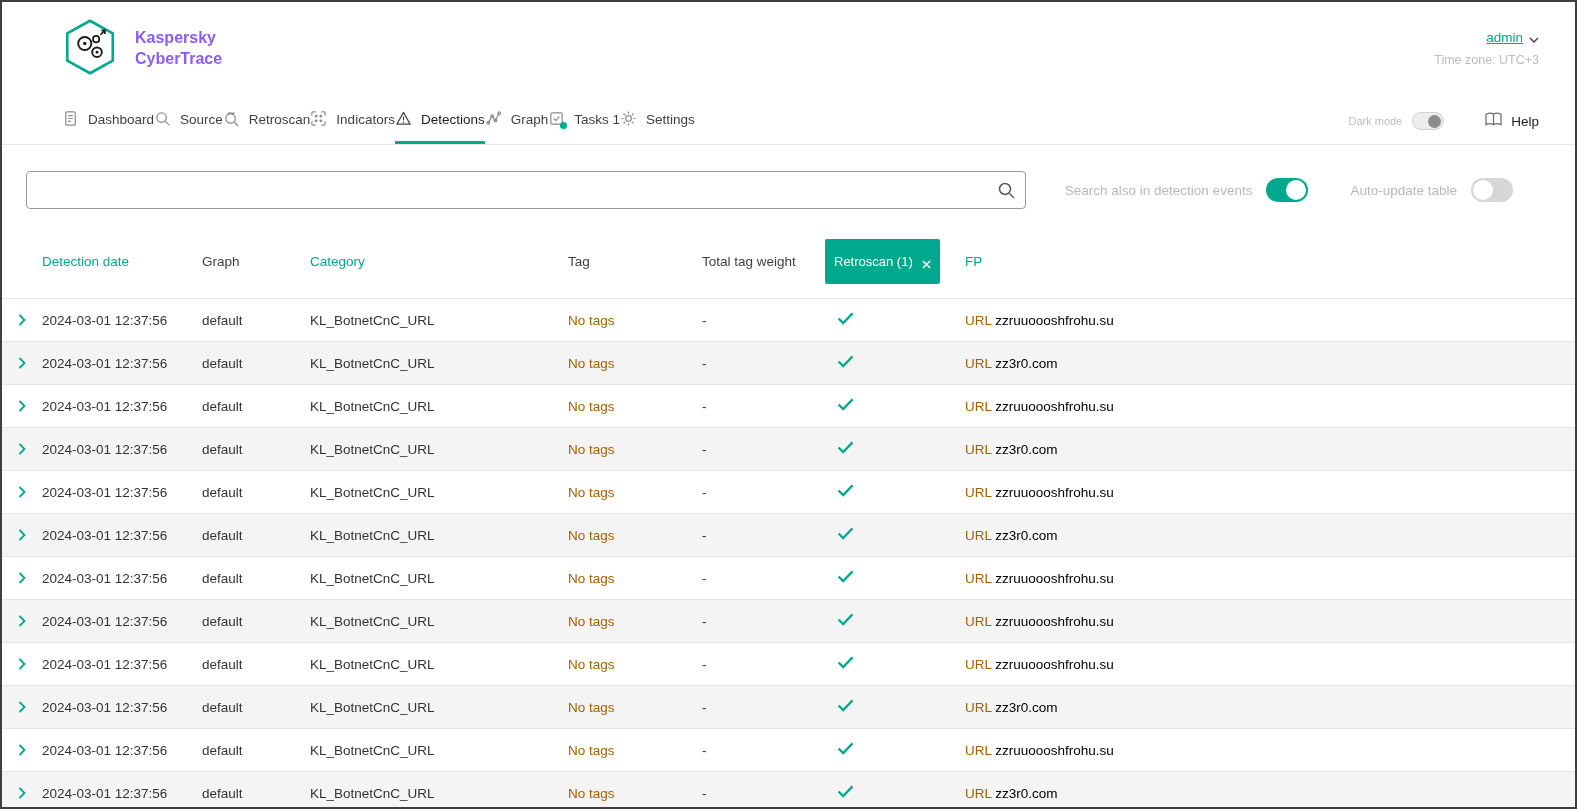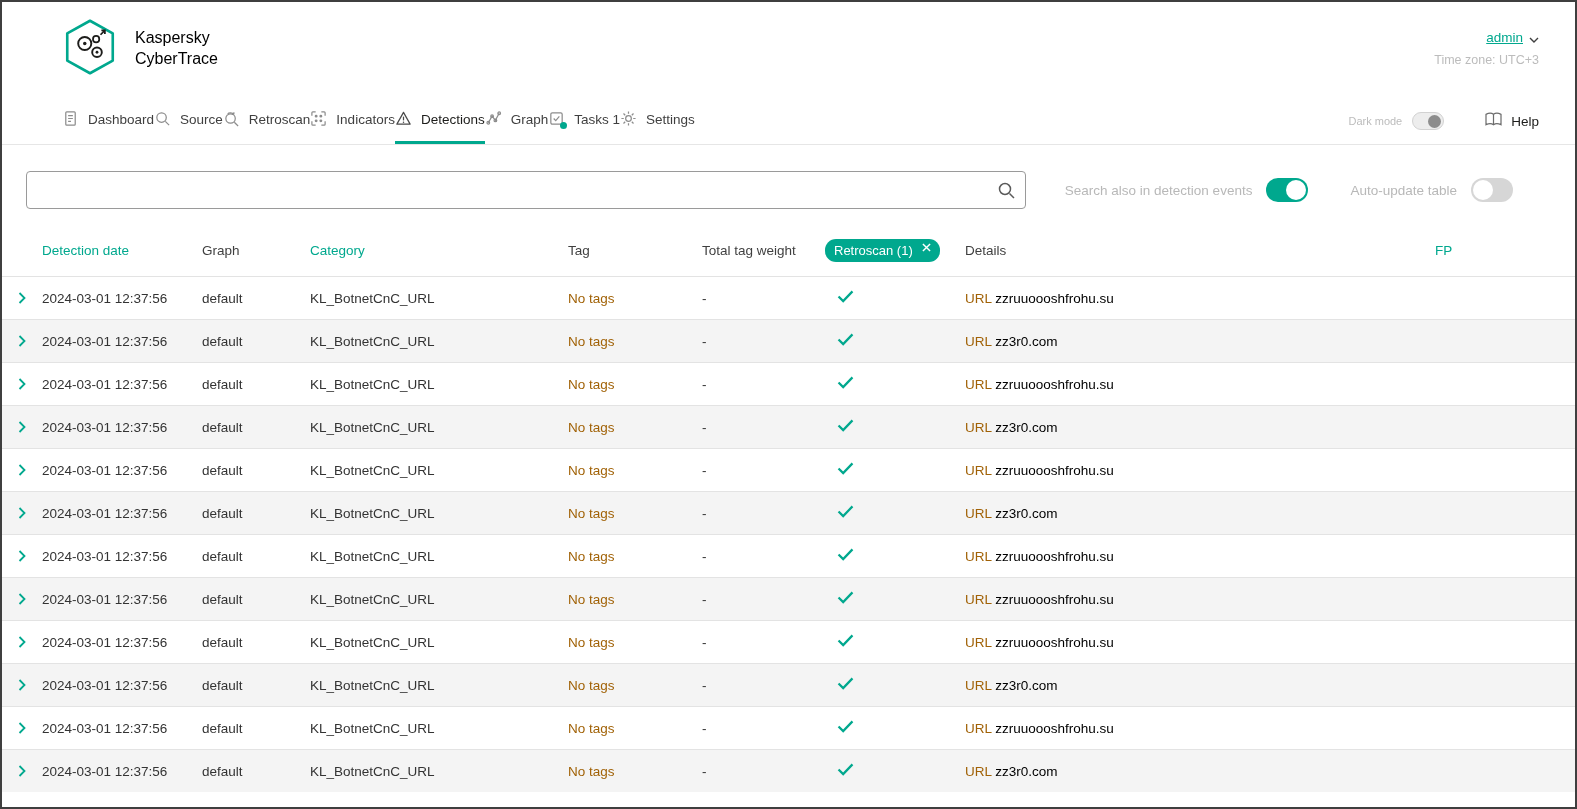--- a/index.html
+++ b/index.html
@@ -14,21 +14,21 @@
     position: relative;
   }
 
   
   .topbar {
     display: flex; justify-content: space-between; align-items: flex-start;
     padding: 16px 36px 8px 60px;
     height: 96px;
   }
   .brand { display: flex; align-items: center; gap: 17px; }
-  .brand-text { font-size: 16px; font-weight: normal; line-height: 1.3; color: #000000; }
+  .brand-text { font-size: 16px; font-weight: bold; line-height: 1.3; color: #8b5cf6; }
   .user-area { text-align: right; padding-top: 10px; }
   .admin-row { display: inline-flex; align-items: center; gap: 6px; }
   .admin-link { color: #00a88e; font-size: 13.5px; text-decoration: underline; cursor: pointer; }
   .tz { color: #bcbcbc; font-size: 12.5px; margin-top: 6px; }
 
   
   .nav {
     display: flex; align-items: stretch; 
     padding: 0 36px 0 60px;
     border-bottom: 1px solid #e6e6e6;
@@ -95,23 +95,23 @@
   .trow.alt { background: #f4f4f4; }
   .cell { font-size: 13.5px; color: #333; overflow: hidden; white-space: nowrap; }
   .c-expand { display: flex; justify-content: center; }
   .chev { display: inline-flex; cursor: pointer; color: #00a88e; }
   .muted { color: #a16207; }
   .check-wrap { padding-left: 12px; display: flex; }
   .check-icon { color: #00a88e; }
   .dlink { color: #000000; cursor: pointer; }
 
   .retro-chip {
-    display: inline-flex; align-items: flex-start; gap: 9px;
+    display: inline-flex; align-items: flex-end; gap: 9px;
     background: #00a88e; color: #fff;
-    font-size: 13px; padding: 4px 9px; border-radius: 11px;
+    font-size: 13px; padding: 15px 9px; border-radius: 2px;
     cursor: default; white-space: nowrap;
   }
   .retro-chip .chip-x { cursor: pointer; display: inline-flex; }
 </style>
 </head>
 <body>
 
 <div class="window">
 
   <header class="topbar">
@@ -288,21 +288,20 @@
     <div class="th">
       <span class="retro-chip">
         <span>Retroscan (1)</span>
         <span class="chip-x">
           <svg viewBox="0 0 10 10" width="9" height="9" fill="none" stroke="#ffffff" stroke-width="1.6">
             <path d="M1 1 L9 9 M9 1 L1 9"></path>
           </svg>
         </span>
       </span>
     </div>
-    <div class="th">Details</div>
     <div class="th sortable">FP</div>
   </div>
 
   <div>
     <div class="trow grid-cols">
       <div class="cell c-expand">
         <span class="chev">
           <svg viewBox="0 0 8 12" width="8" height="12" fill="none" stroke="currentColor" stroke-width="1.8">
             <path d="M1.5 1 L6.5 6 L1.5 11"></path>
           </svg>

